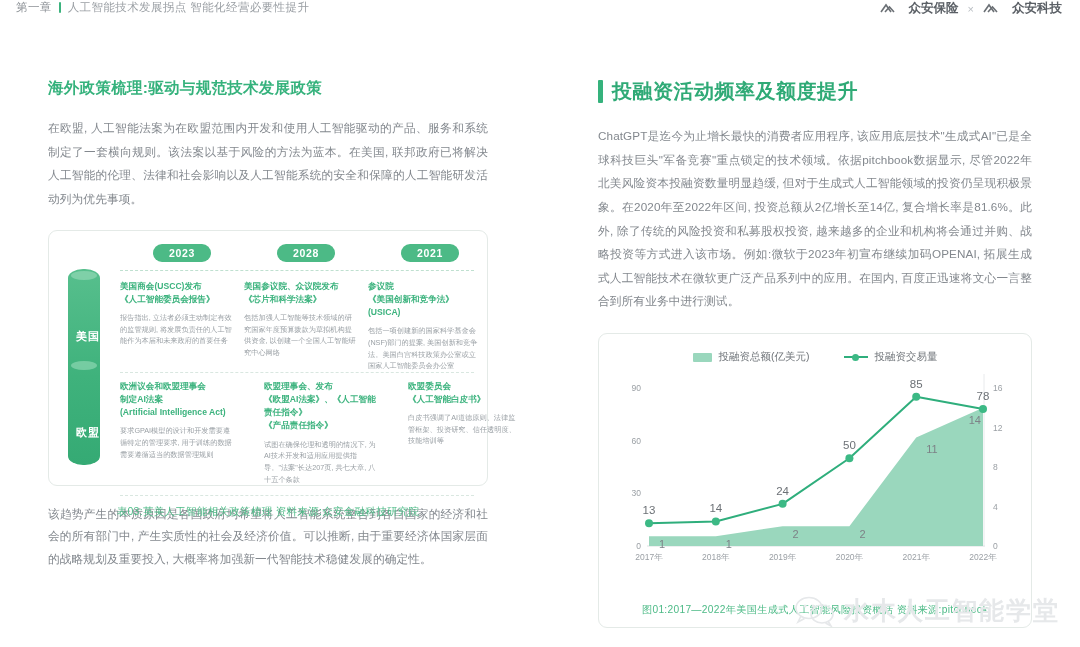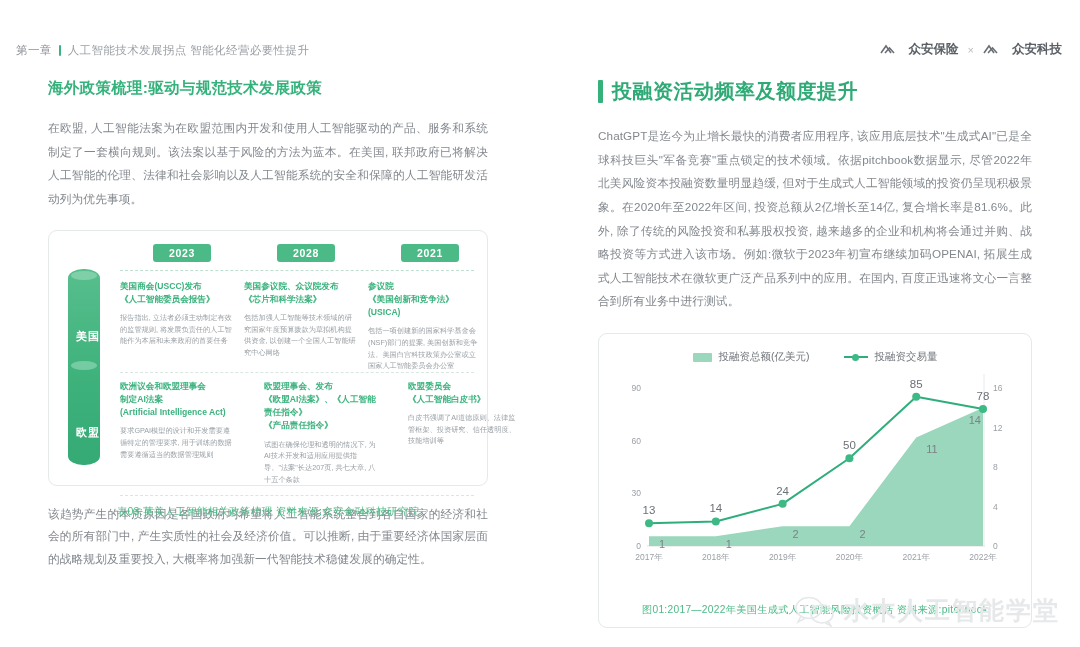--- a/index.html
+++ b/index.html
@@ -9,21 +9,21 @@
     background:#ffffff;
     font-family:"Liberation Sans","DejaVu Sans",sans-serif;
     color:#6f7479;
     position:relative;
     overflow:hidden;
   }
 
   
   .page-header{
     position:absolute; top:0; left:0; right:0; height:58px;
-    display:flex; align-items:flex-end; justify-content:space-between;
+    display:flex; align-items:flex-start; justify-content:space-between;
     padding:0 18px 0 16px;
   }
   .chapter{ display:flex; align-items:center; gap:7px; font-size:11.5px; color:#8d9297; letter-spacing:.4px;}
   .chapter .bar{ display:inline-block; width:2px; height:11px; background:#3cb37e; border-radius:1px;}
   .chapter .ch-title{ color:#9a9fa4; }
   .logos{ display:flex; align-items:center; gap:9px; }
   .logo{ display:flex; align-items:center; gap:3px; color:#5b6066; font-size:12.5px; font-weight:bold; }
   .logo svg{ display:block; }
   .logo-x{ color:#b9bec3; font-size:11px; }
 
@@ -55,21 +55,21 @@
     border-radius:9px;
     background:#fff;
     padding:13px 13px 9px 13px;
     position:relative;
     height:256px;
   }
   .year-row{ display:flex; margin-left:58px; }
   .year-cell{ width:124px; flex:none; display:flex; justify-content:center; }
   .year-pill{
     background:#4cba86; color:#fff; font-size:10.5px; font-weight:bold;
-    border-radius:3px; padding:3px 16px; letter-spacing:.6px;
+    border-radius:9px; padding:3px 16px; letter-spacing:.6px;
   }
   .dash-line{
     margin:8px 0 0 58px; height:0;
     border-top:1px dashed #bfe0d0;
   }
   .cyl{
     position:absolute; left:19px; top:38px;
     width:32px; height:196px;
     background:linear-gradient(180deg,#57bf8d 0%,#3fb27c 55%,#35aa74 100%);
     border-radius:15px/9px;

